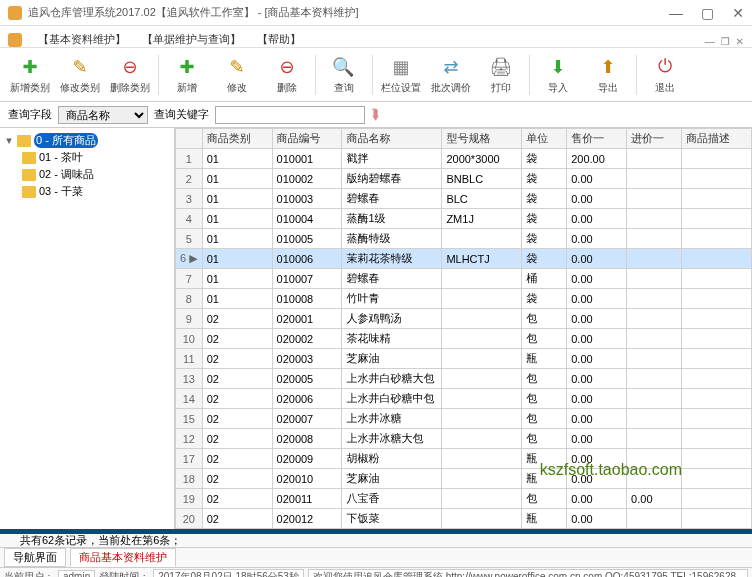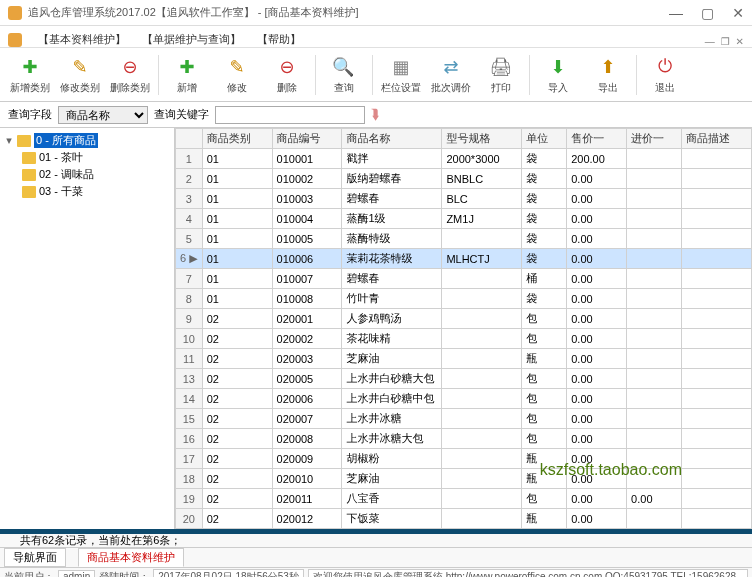--- a/index.html
+++ b/index.html
@@ -19,33 +19,33 @@
 .searchbar { background: #fff; height: 26px; display: flex; align-items: center; padding: 0 8px; gap: 6px; border-bottom: 1px solid #ccc; }
 .searchbar select, .searchbar input { font-size: 11px; padding: 1px 3px; border: 1px solid #aaa; height: 18px; }
 .searchbar select { width: 90px; }
 .searchbar input { width: 150px; }
 .searchbar .searchgo { color: #d88; font-size: 14px; cursor: pointer; }
 .main { display: flex; height: 401px; background: #fff; }
 .tree { width: 175px; border-right: 1px solid #ccc; padding: 4px; overflow: auto; }
 .tree-node { display: flex; align-items: center; gap: 3px; padding: 1px 0; cursor: pointer; }
 .tree-node .tgl { width: 10px; text-align: center; color: #666; }
 .tree-node .ficon { width: 14px; height: 12px; background: #f0c040; border-radius: 1px; }
-.tree-node.sel .txt { background: #0a64c8; color: #fff; padding: 0 2px; }
+.tree-node.sel .txt { background: #0a64c8; color: #fff; padding: 0 2px; border-radius: 7px; }
 .tree-child { margin-left: 18px; }
 .grid-wrap { flex: 1; overflow: auto; position: relative; }
 table.grid { border-collapse: collapse; width: 100%; }
 .grid th, .grid td { border: 1px solid #d0d0d0; padding: 2px 4px; font-size: 11px; height: 17px; white-space: nowrap; background: #fff; }
 .grid th { background: #f4f4f4; font-weight: normal; color: #333; text-align: left; }
 .grid th.rowhdr, .grid td.rowhdr { background: #f4f4f4; width: 24px; text-align: center; color: #666; }
 .grid tr.sel td { background: #cde4ff; }
 .grid tr.sel td.rowhdr { background: #cde4ff; }
 .grid td.num { text-align: left; }
 .col-cat{width:70px}.col-code{width:70px}.col-name{width:100px}.col-model{width:80px}.col-unit{width:45px}.col-p1{width:60px}.col-p2{width:55px}.col-desc{width:70px}
 .status1 { background: #f8f8f8; height: 18px; border-top: 5px solid #0c4a6e; padding: 1px 20px; display: flex; align-items: center; }
-.tabstrip { background: #f8f8f8; height: 20px; border-top: 1px solid #ccc; display: flex; align-items: center; padding: 0 4px; gap: 12px; }
+.tabstrip { background: #f8f8f8; height: 20px; border-top: 1px solid #ccc; display: flex; align-items: center; padding: 0 4px; gap: 4px; }
 .tab { padding: 1px 8px; border: 1px solid #ccc; background: #fff; font-size: 11px; }
 .tab.active { color: #c00; border-bottom-color: #fff; }
 .status2 { background: #f8f8f8; height: 18px; border-top: 1px solid #ccc; display: flex; align-items: center; padding: 0 4px; gap: 4px; font-size: 10px; color: #555; }
 .status2 .cell { border: 1px solid #ccc; padding: 0 4px; background: #fff; }
 .watermark { position: absolute; bottom: 50px; right: 70px; color: #4d7c0f; font-size: 16px; pointer-events: none; font-family: Arial; }
 </style>
 </head>
 <body>
 
 <div class="titlebar">
@@ -324,21 +324,21 @@
             <td>02</td>
             <td>020007</td>
             <td>上水井冰糖</td>
             <td></td>
             <td>包</td>
             <td class="num">0.00</td>
             <td class="num"></td>
             <td></td>
           </tr>
           <tr>
-            <td class="rowhdr">16</td>
+            <td class="rowhdr">12</td>
             <td>02</td>
             <td>020008</td>
             <td>上水井冰糖大包</td>
             <td></td>
             <td>包</td>
             <td class="num">0.00</td>
             <td class="num"></td>
             <td></td>
           </tr>
           <tr>

